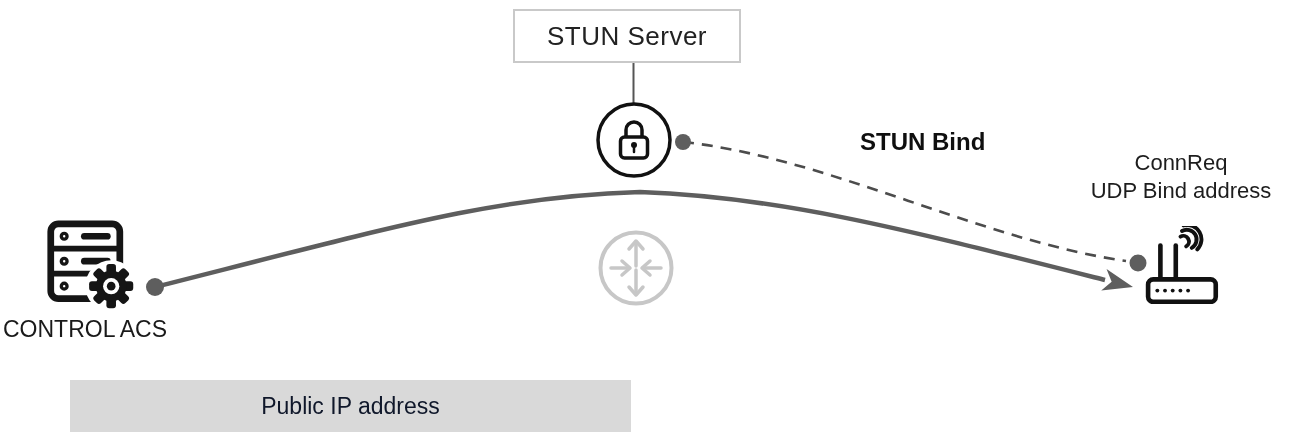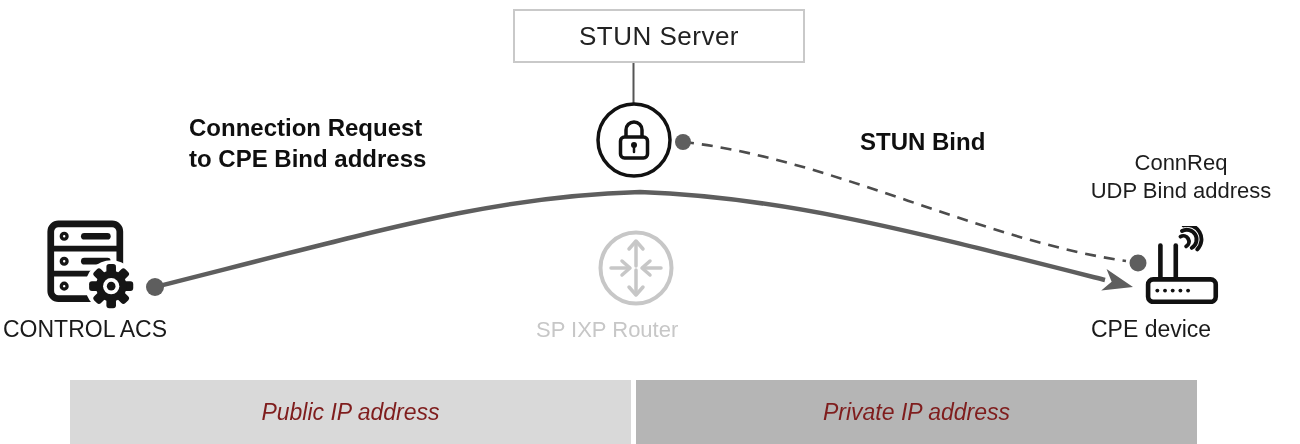--- a/index.html
+++ b/index.html
@@ -7,35 +7,35 @@
     --public-bar:#d9d9d9; --private-bar:#b5b5b5; --ink:#151515; --box-border:#c9c9c9;
   }
   html,body{margin:0;padding:0;background:#fff;}
   .canvas{
     position:relative; width:1300px; height:444px; background:#fff; overflow:hidden;
     font-family:"Liberation Sans", sans-serif; color:var(--ink);
   }
   .abs{position:absolute;}
   .overlay{left:0;top:0;width:1300px;height:444px;z-index:1;}
   .node-box{
-    left:513px; top:9px; width:292px; height:54px; box-sizing:border-box;
+    left:513px; top:9px; width:228px; height:54px; box-sizing:border-box;
     border:2px solid var(--box-border); background:#fff; z-index:3;
     display:flex; align-items:center; justify-content:center;
     font-size:26px; color:#222; letter-spacing:.5px;
   }
   .icon{z-index:2;}
   .lbl{z-index:3; white-space:nowrap;}
   .bold-note{font-weight:bold; font-size:24px; line-height:31px; color:#0f0f0f;}
   .note{font-size:22px; line-height:28px; color:#1d1d1d;}
   .node-label{font-size:23px; color:#1a1a1a; text-align:left;}
   .muted{color:var(--muted-gray);}
   .zone{
-    top:380px; height:64px; z-index:2;
+    top:380px; height:52px; z-index:2;
     display:flex; align-items:center; justify-content:center;
-    font-size:23px; color:#7f1d1d;font-style:italic;
+    font-size:23px; color:#0f172a;
   }
   .zone.public{left:70px; width:561px; background:var(--public-bar);}
   .zone.private{left:636px; width:561px; background:var(--private-bar);}
 </style>
 </head>
 <body>
 
 <div class="canvas">
 
   <svg class="abs overlay" width="1300" height="444" viewBox="0 0 1300 444">
@@ -113,46 +113,33 @@
     <rect x="4" y="52" width="66" height="22" rx="5" fill="#fff" stroke="#111" stroke-width="4.5"></rect>
     <g fill="#111">
       <circle cx="13" cy="63" r="1.9"></circle>
         <circle cx="20.5" cy="63" r="1.9"></circle>
       <circle cx="28" cy="63" r="1.9"></circle>
         <circle cx="35.5" cy="63" r="1.9"></circle>
       <circle cx="43" cy="63" r="1.9"></circle>
     </g>
   </svg>
 
-  <div class="abs lbl bold-note" style="left:189px; top:112px;">
-    <div>Connection Request</div>
-    <div>to CPE Bind address</div>
-  </div>
 
   <div class="abs lbl bold-note" style="left:860px; top:126px;text-align:right;">
     <span>STUN Bind</span>
   </div>
 
   <div class="abs lbl note" style="left:1031px; top:149px; width:300px; text-align:center;">
     <div>ConnReq</div>
     <div>UDP Bind address</div>
   </div>
 
   <div class="abs lbl node-label" style="left:3px; top:316px; width:180px;">
     <span>CONTROL ACS</span>
   </div>
 
-  <div class="abs lbl node-label muted" style="left:536px; top:317px; width:200px; font-size:22px;">
-    <span>SP IXP Router</span>
-  </div>
 
-  <div class="abs lbl node-label" style="left:1091px; top:316px; width:200px;">
-    <span>CPE device</span>
-  </div>
 
   <div class="abs zone public">
     <span>Public IP address</span>
-  </div>
-  <div class="abs zone private">
-    <span>Private IP address</span>
   </div>
 
 </div>
 
 </body></html>

